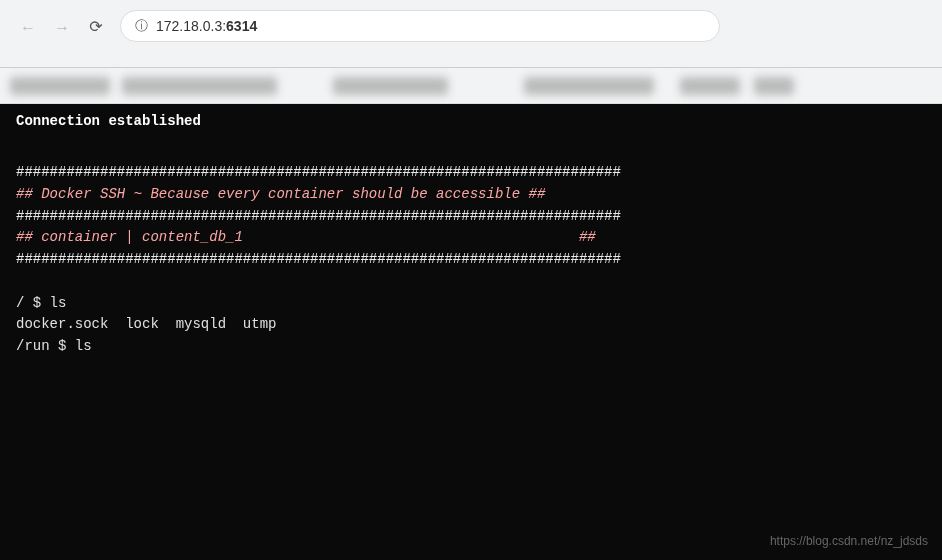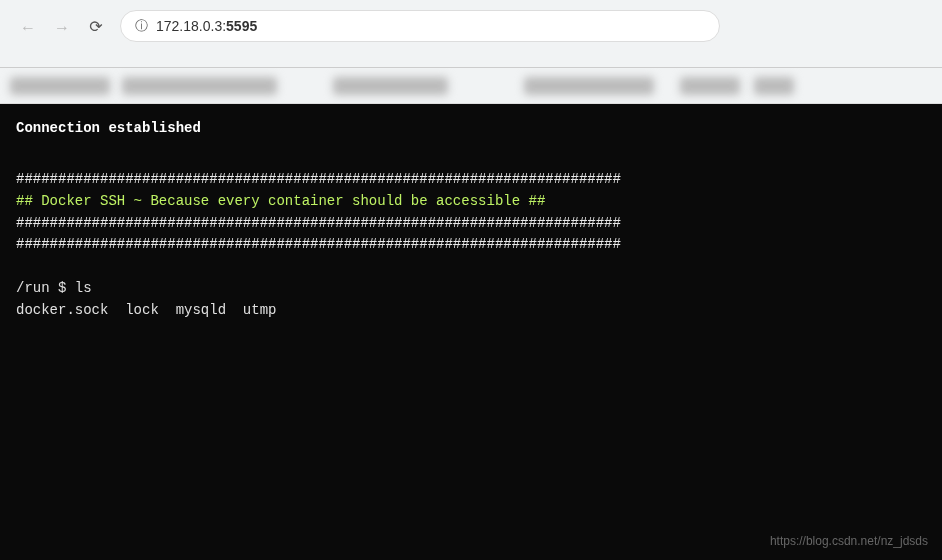--- a/index.html
+++ b/index.html
@@ -85,34 +85,35 @@
     }
     .bookmark-item.wide { width: 110px; }
     .bookmark-item.medium { width: 160px; }
 
     
     .terminal {
       background: #0a0a0a;
       color: #e0e0e0;
       font-family: 'Courier New', Courier, monospace;
       font-size: 14px;
-      padding: 14px 16px;
+      padding: 7px 16px;
       height: calc(560px - 68px - 36px);
       position: relative;
       overflow: hidden;
     }
     .terminal-line {
       line-height: 1.55;
       white-space: pre;
     }
     .hash-line {
       color: #e8e8e8;
     }
     .banner-line {
-      color: #bef264;
+      color: #fca5a5;
+      font-style: italic;
     }
     .connection-line {
       color: #ffffff;
       font-weight: bold;
       margin-bottom: 8px;
     }
     .empty-line {
       height: 1.55em;
     }
     .prompt-line {
@@ -152,21 +153,21 @@
 <div class="browser-chrome">
   <div class="browser-toolbar">
     <div class="nav-buttons">
       <button class="nav-btn disabled">←</button>
       <button class="nav-btn disabled">→</button>
       <button class="nav-btn">⟳</button>
     </div>
     <div class="address-bar">
       <span class="info-icon">ⓘ</span>
       <span class="address-text">
-        <span>172.18.0.3</span><span>:</span><span class="port">5595</span>
+        <span>172.18.0.3</span><span>:</span><span class="port">6314</span>
       </span>
     </div>
   </div>
 </div>
 
 <div class="bookmarks-bar">
   <div class="bookmark-item wide blurred" style="width:100px; height:18px;"></div>
   <div class="bookmark-item medium blurred" style="width:155px; height:18px; margin-left:6px;"></div>
   <div class="bookmark-item medium blurred" style="width:115px; height:18px; margin-left:50px;"></div>
   <div class="bookmark-item blurred" style="width:130px; height:18px; margin-left:70px;"></div>
@@ -175,21 +176,23 @@
 </div>
 
 <div class="terminal">
   <div class="terminal-line connection-line">Connection established</div>
 
   <div class="empty-line"></div>
 
   <div class="terminal-line hash-line">########################################################################</div>
   <div class="terminal-line banner-line">## Docker SSH ~ Because every container should be accessible ##</div>
   <div class="terminal-line hash-line">########################################################################</div>
+  <div class="terminal-line banner-line">## container | content_db_1                                        ##</div>
   <div class="terminal-line hash-line">########################################################################</div>
 
   <div class="empty-line"></div>
 
+  <div class="terminal-line prompt-line">/ $ ls</div>
+  <div class="terminal-line prompt-line">docker.sock  lock  mysqld  utmp</div>
   <div class="terminal-line prompt-line">/run $ ls</div>
-  <div class="terminal-line prompt-line">docker.sock  lock  mysqld  utmp</div>
 
   <div class="watermark">https://blog.csdn.net/nz_jdsds</div>
 </div>
 
 </body></html>

